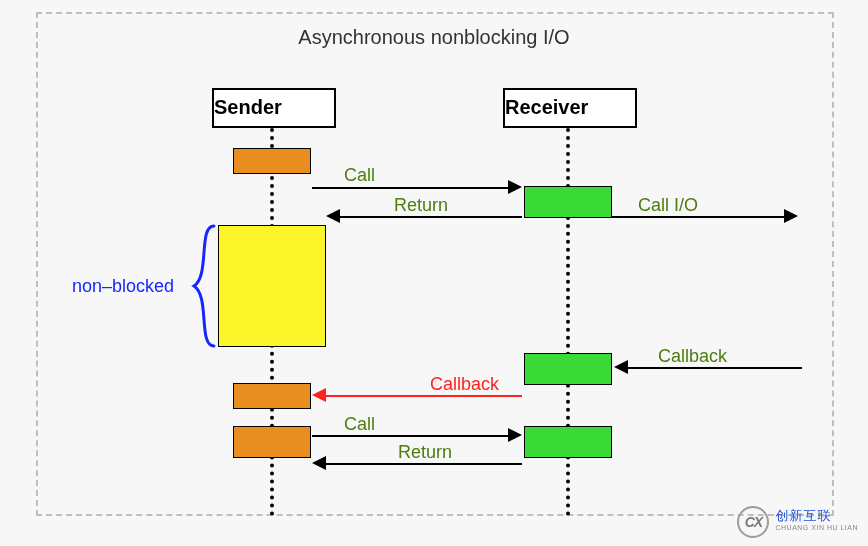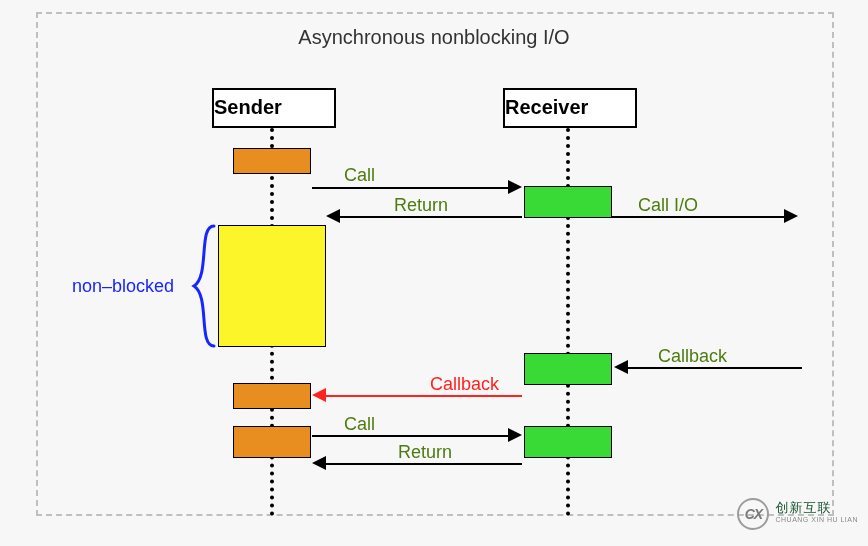--- a/index.html
+++ b/index.html
@@ -89,21 +89,21 @@
     background: #f7f7f7;
     padding: 0 2px;
   }
   .lbl.red { color: #ff2220; }
   .lbl.blue { color: #1726ff; }
 
   
   .logo {
     position: absolute;
     right: 10px;
-    bottom: 16px;
+    bottom: 8px;
     display: flex;
     align-items: center;
     gap: 6px;
     color: #6b6b6b;
     font-size: 12px;
     letter-spacing: 1px;
   }
   .logo .ico {
     width: 28px; height: 28px;
     border: 2px solid #9c9c9c;
@@ -172,18 +172,18 @@
   <div class="lbl" style="left:396px; top:442px;">Return</div>
 
   <svg style="position:absolute; left:190px; top:224px; width:30px; height:124px;">
     <path d="M24,2 C8,2 20,52 4,62 C20,72 8,122 24,122" stroke="#1726ff" stroke-width="3" fill="none" stroke-linecap="round"></path>
   </svg>
   <div class="lbl blue" style="left:70px; top:276px;">non–blocked</div>
 
   <div class="logo">
     <div class="ico">CX</div>
     <div class="txt">
-      <span style="font-size:13px;color:#14532d;">创新互联</span>
+      <span style="font-size:13px;color:#1d4ed8;">创新互联</span>
       <span style="font-size:7px;color:#888;letter-spacing:0.5px;">CHUANG XIN HU LIAN</span>
     </div>
   </div>
 
 </div>
 
 </body></html>

